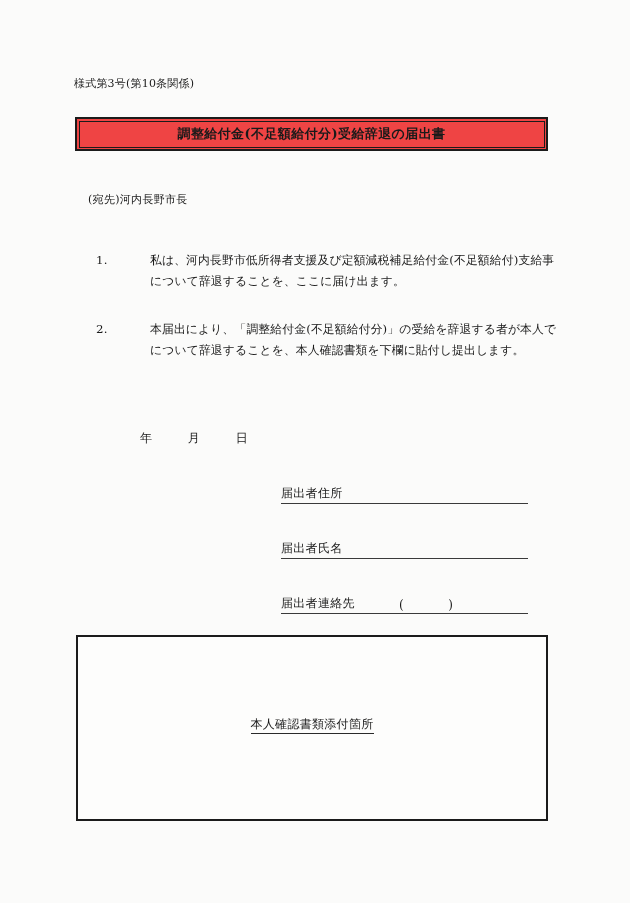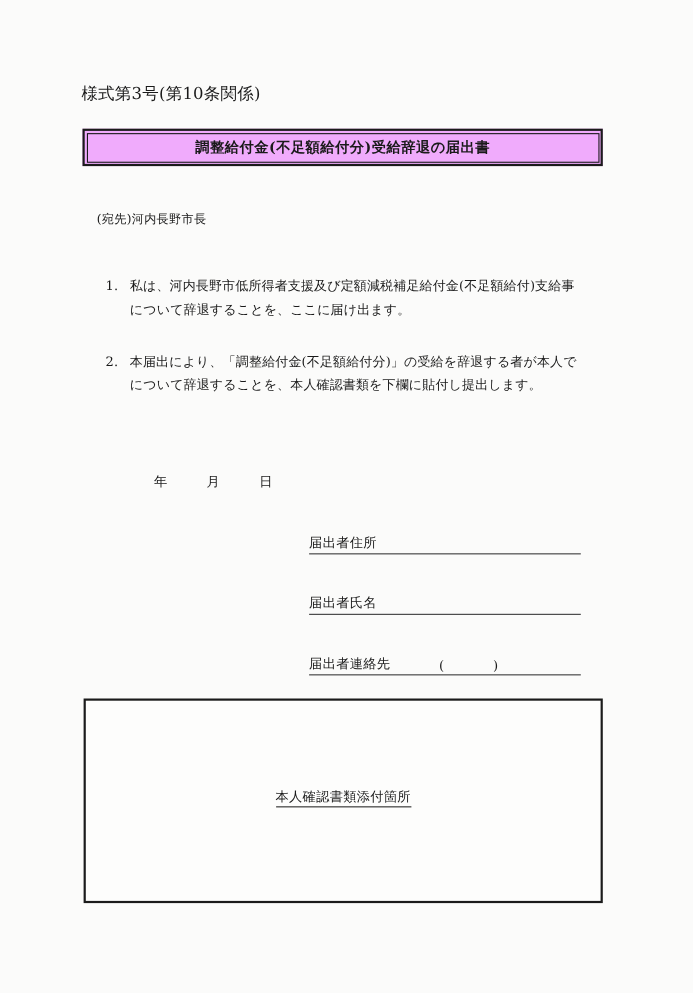--- a/index.html
+++ b/index.html
@@ -23,34 +23,34 @@
     top: 0;
     width: 630px;
     height: 903px;
   }
 
   
   .form-number {
     position: absolute;
     left: 74px;
     top: 76px;
-    font-size: 15px;
+    font-size: 11px;
     letter-spacing: 0.2px;
     white-space: nowrap;
   }
 
   
   .title-box {
     position: absolute;
     left: 75px;
     top: 117px;
     width: 473px;
     height: 34px;
     border: 2.5px solid #1b1b1b;
-    background: #f0abfc;
+    background: #ef4444;
     box-sizing: border-box;
     padding: 1.5px;
   }
   .title-box-inner {
     width: 100%;
     height: 100%;
     border: 1px solid #1b1b1b;
     box-sizing: border-box;
     display: flex;
     align-items: center;
@@ -89,20 +89,21 @@
     margin-bottom: 28px;
   }
   .clause-marker {
     width: 22px;
     flex: 0 0 22px;
     text-align: left;
     font-family: "DejaVu Serif", "Liberation Serif", serif;
   }
   .clause-body {
     flex: 1 1 auto;
+    margin-left: 32px;
   }
   .clause-line {
     white-space: nowrap;
   }
 
   
   .date-line {
     position: absolute;
     left: 140px;
     top: 430px;

